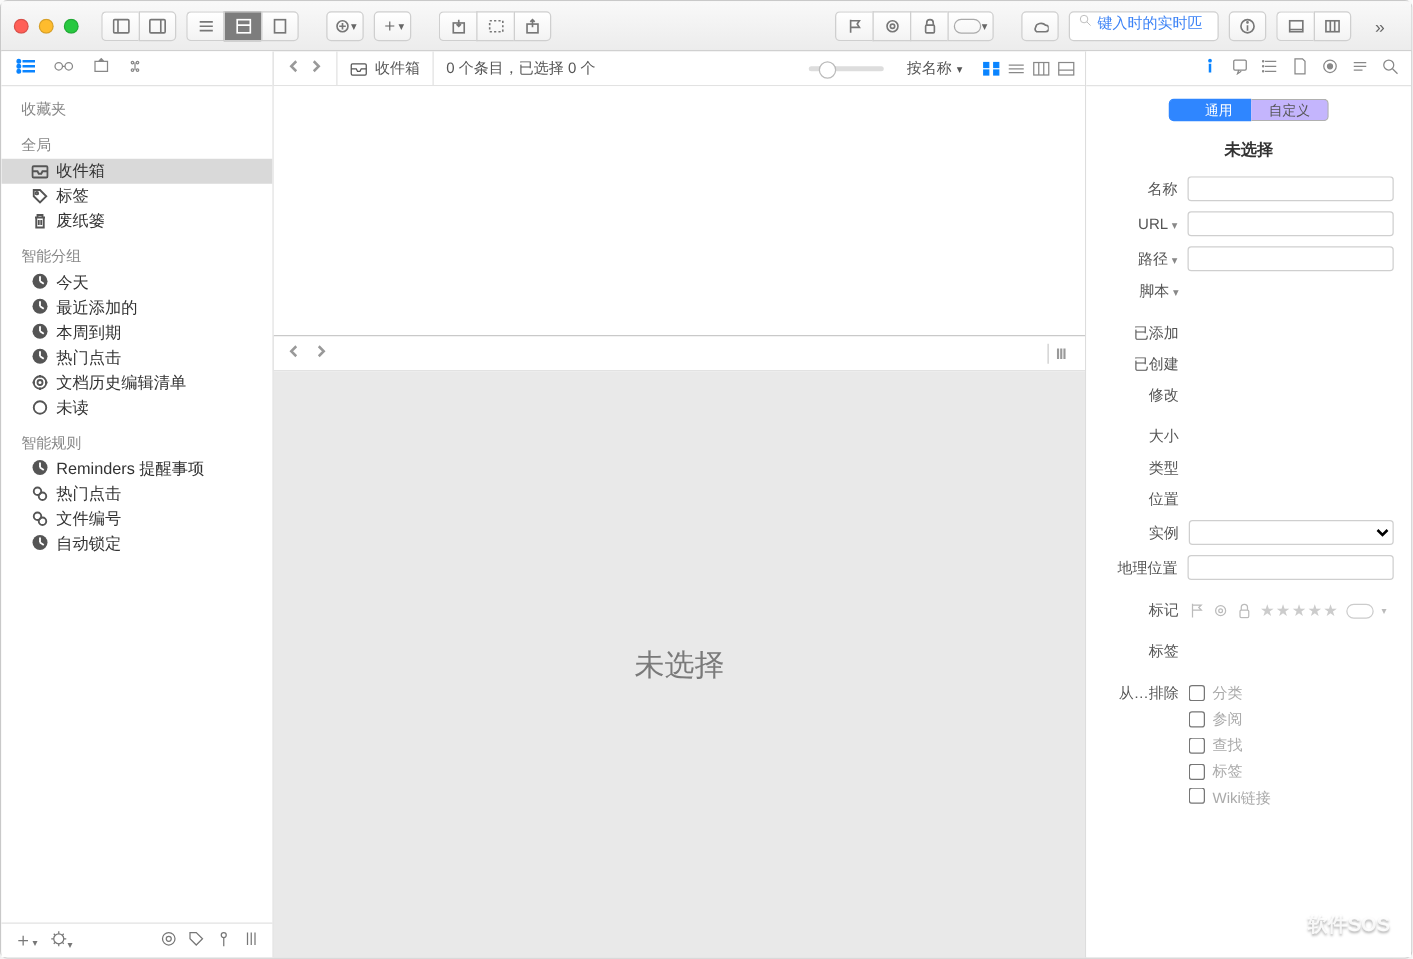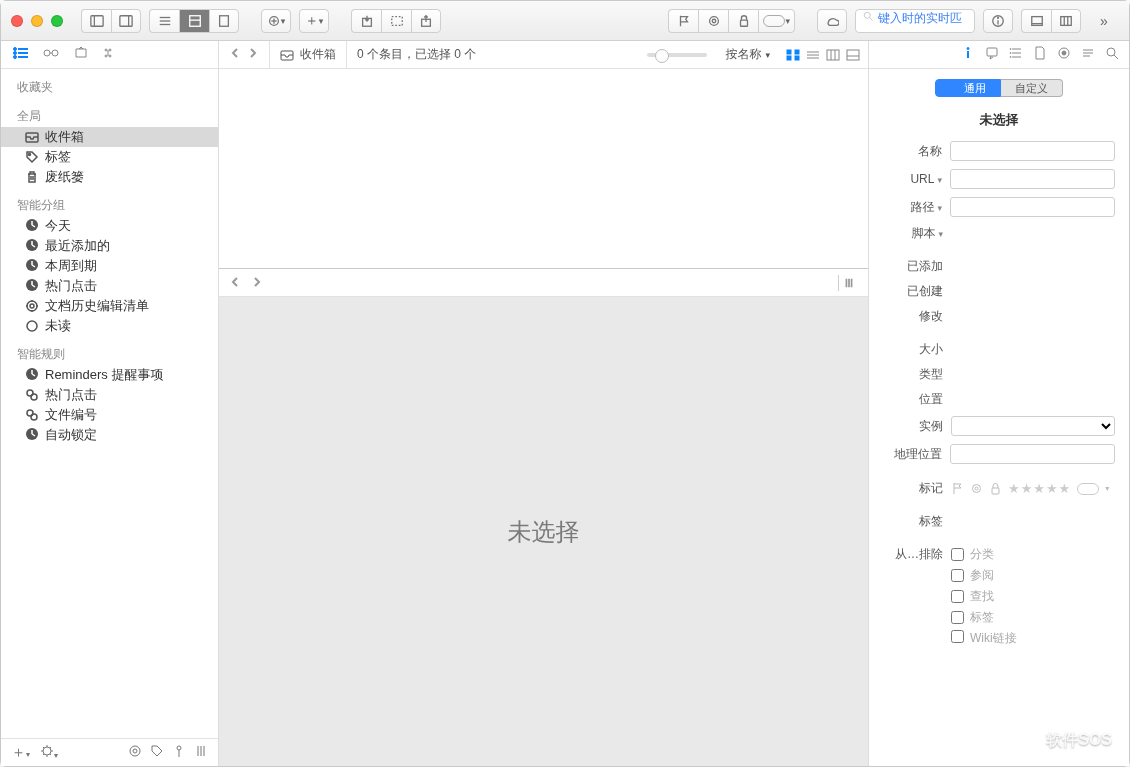--- a/index.html
+++ b/index.html
@@ -57,21 +57,21 @@
 .c-sub svg{width:12px;height:12px;stroke:#999;fill:none;stroke-width:2;}
 .c-sub .path{flex:1;}
 .c-sub .col{width:20px;height:16px;border-left:1px solid #ccc;display:flex;align-items:center;justify-content:center;}
 .c-preview{flex:1;background:#e9e9e9;display:flex;align-items:center;justify-content:center;color:#7a7a7a;font-size:24px;}
 
 .inspector { width:260px; background:#fff; display:flex; flex-direction:column; font-size:12px; color:#555; }
 .i-top{height:28px;border-bottom:1px solid #e2e2e2;display:flex;align-items:center;justify-content:flex-end;gap:10px;padding:0 10px;}
 .i-top span svg{width:14px;height:14px;stroke:#888;fill:none;}
 .i-top .sel svg{stroke:#0a84ff;}
 .i-tabs{display:flex;justify-content:center;padding:10px 0;}
-.i-tabs .tab{height:18px;padding:0 14px;font-size:11px;border:1px solid #b0b0b0;display:flex;align-items:center;background:#e5e5e5;}
+.i-tabs .tab{height:18px;padding:0 14px;font-size:11px;border:1px solid #b0b0b0;display:flex;align-items:center;background:#c4b5fd;}
 .i-tabs .tab:first-child{border-radius:4px 0 0 4px;padding-left:28px;}
 .i-tabs .tab:last-child{border-radius:0 4px 4px 0;border-left:none;}
 .i-tabs .tab.sel{background:#2f86ff;color:#fff;border-color:#2f86ff;}
 .i-title{text-align:center;font-weight:600;font-size:13px;color:#333;padding:4px 0 12px;}
 .i-body{flex:1;overflow:auto;padding:0 14px 10px 0;}
 .frow{display:flex;align-items:center;margin-bottom:8px;}
 .frow label{width:82px;text-align:right;padding-right:8px;color:#555;}
 .frow input[type=text]{flex:1;height:20px;border:1px solid #cfcfcf;border-radius:3px;background:#fff;padding:0 4px;font-size:12px;}
 .frow select{flex:1;height:20px;border:1px solid #cfcfcf;border-radius:3px;background:#fff;font-size:12px;}
 .frow .drop{font-size:9px;color:#888;margin-left:3px;}

